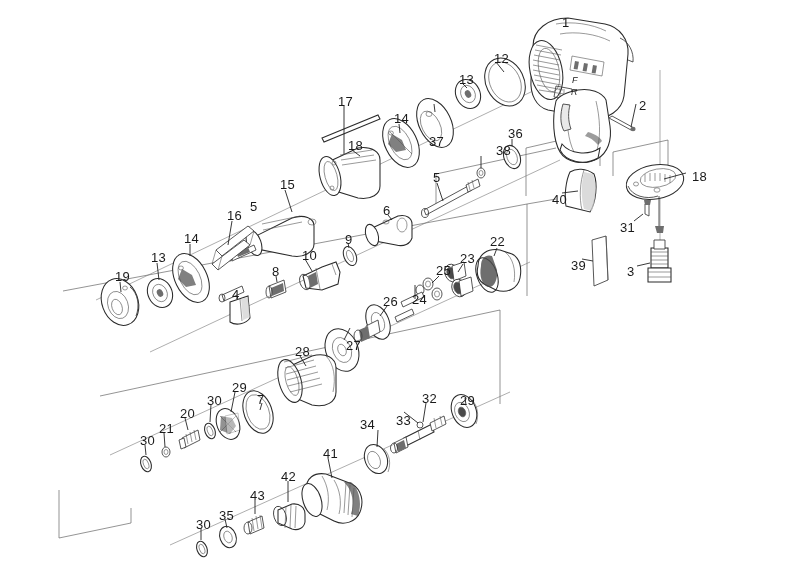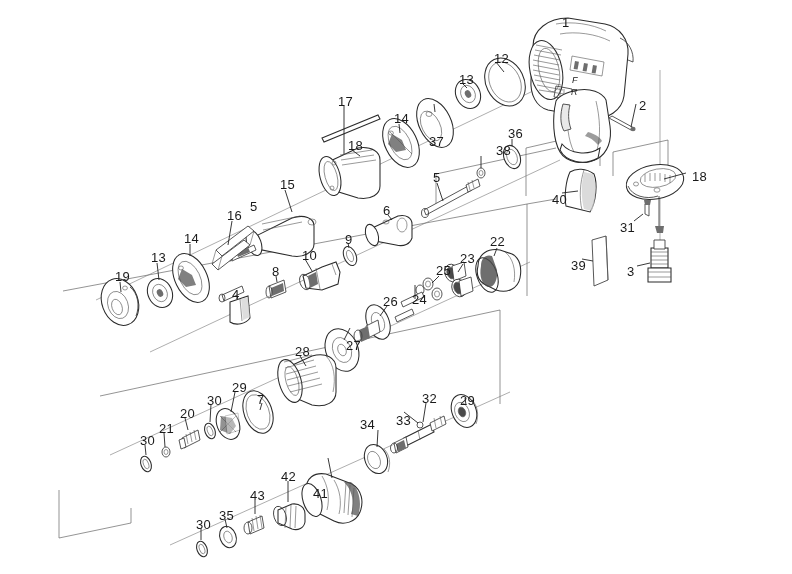--- a/index.html
+++ b/index.html
@@ -548,21 +548,21 @@
       <div class="lbl" style="left: 620px; top: 221px;">31</div>
       <div class="lbl" style="left: 422px; top: 392px;">32</div>
       <div class="lbl" style="left: 396px; top: 406px; margin-top: 8px;">33</div>
       <div class="lbl" style="left: 360px; top: 418px;">34</div>
       <div class="lbl" style="left: 219px; top: 509px;">35</div>
       <div class="lbl" style="left: 508px; top: 127px; text-align: center;">36</div>
       <div class="lbl" style="left: 429px; top: 92px; margin-top: 43px;">37</div>
       <div class="lbl" style="left: 478px; top: 144px; margin-left: 18px;">38</div>
       <div class="lbl" style="left: 571px; top: 259px;">39</div>
       <div class="lbl" style="left: 552px; top: 193px;">40</div>
-      <div class="lbl" style="left: 313px; top: 447px; margin-top: 40px;">41</div>
+      <div class="lbl" style="left: 323px; top: 447px;">41</div>
       <div class="lbl" style="left: 281px; top: 470px;">42</div>
       <div class="lbl" style="left: 250px; top: 489px;">43</div>
     </div>
 
   <div class="lbl" style="left:572px; top:76px; font-style:italic; font-size:9px;">F</div>
   <div class="lbl" style="left:571px; top:88px; font-style:italic; font-size:9px;">R</div>
 
 </div>
 
 </body></html>

